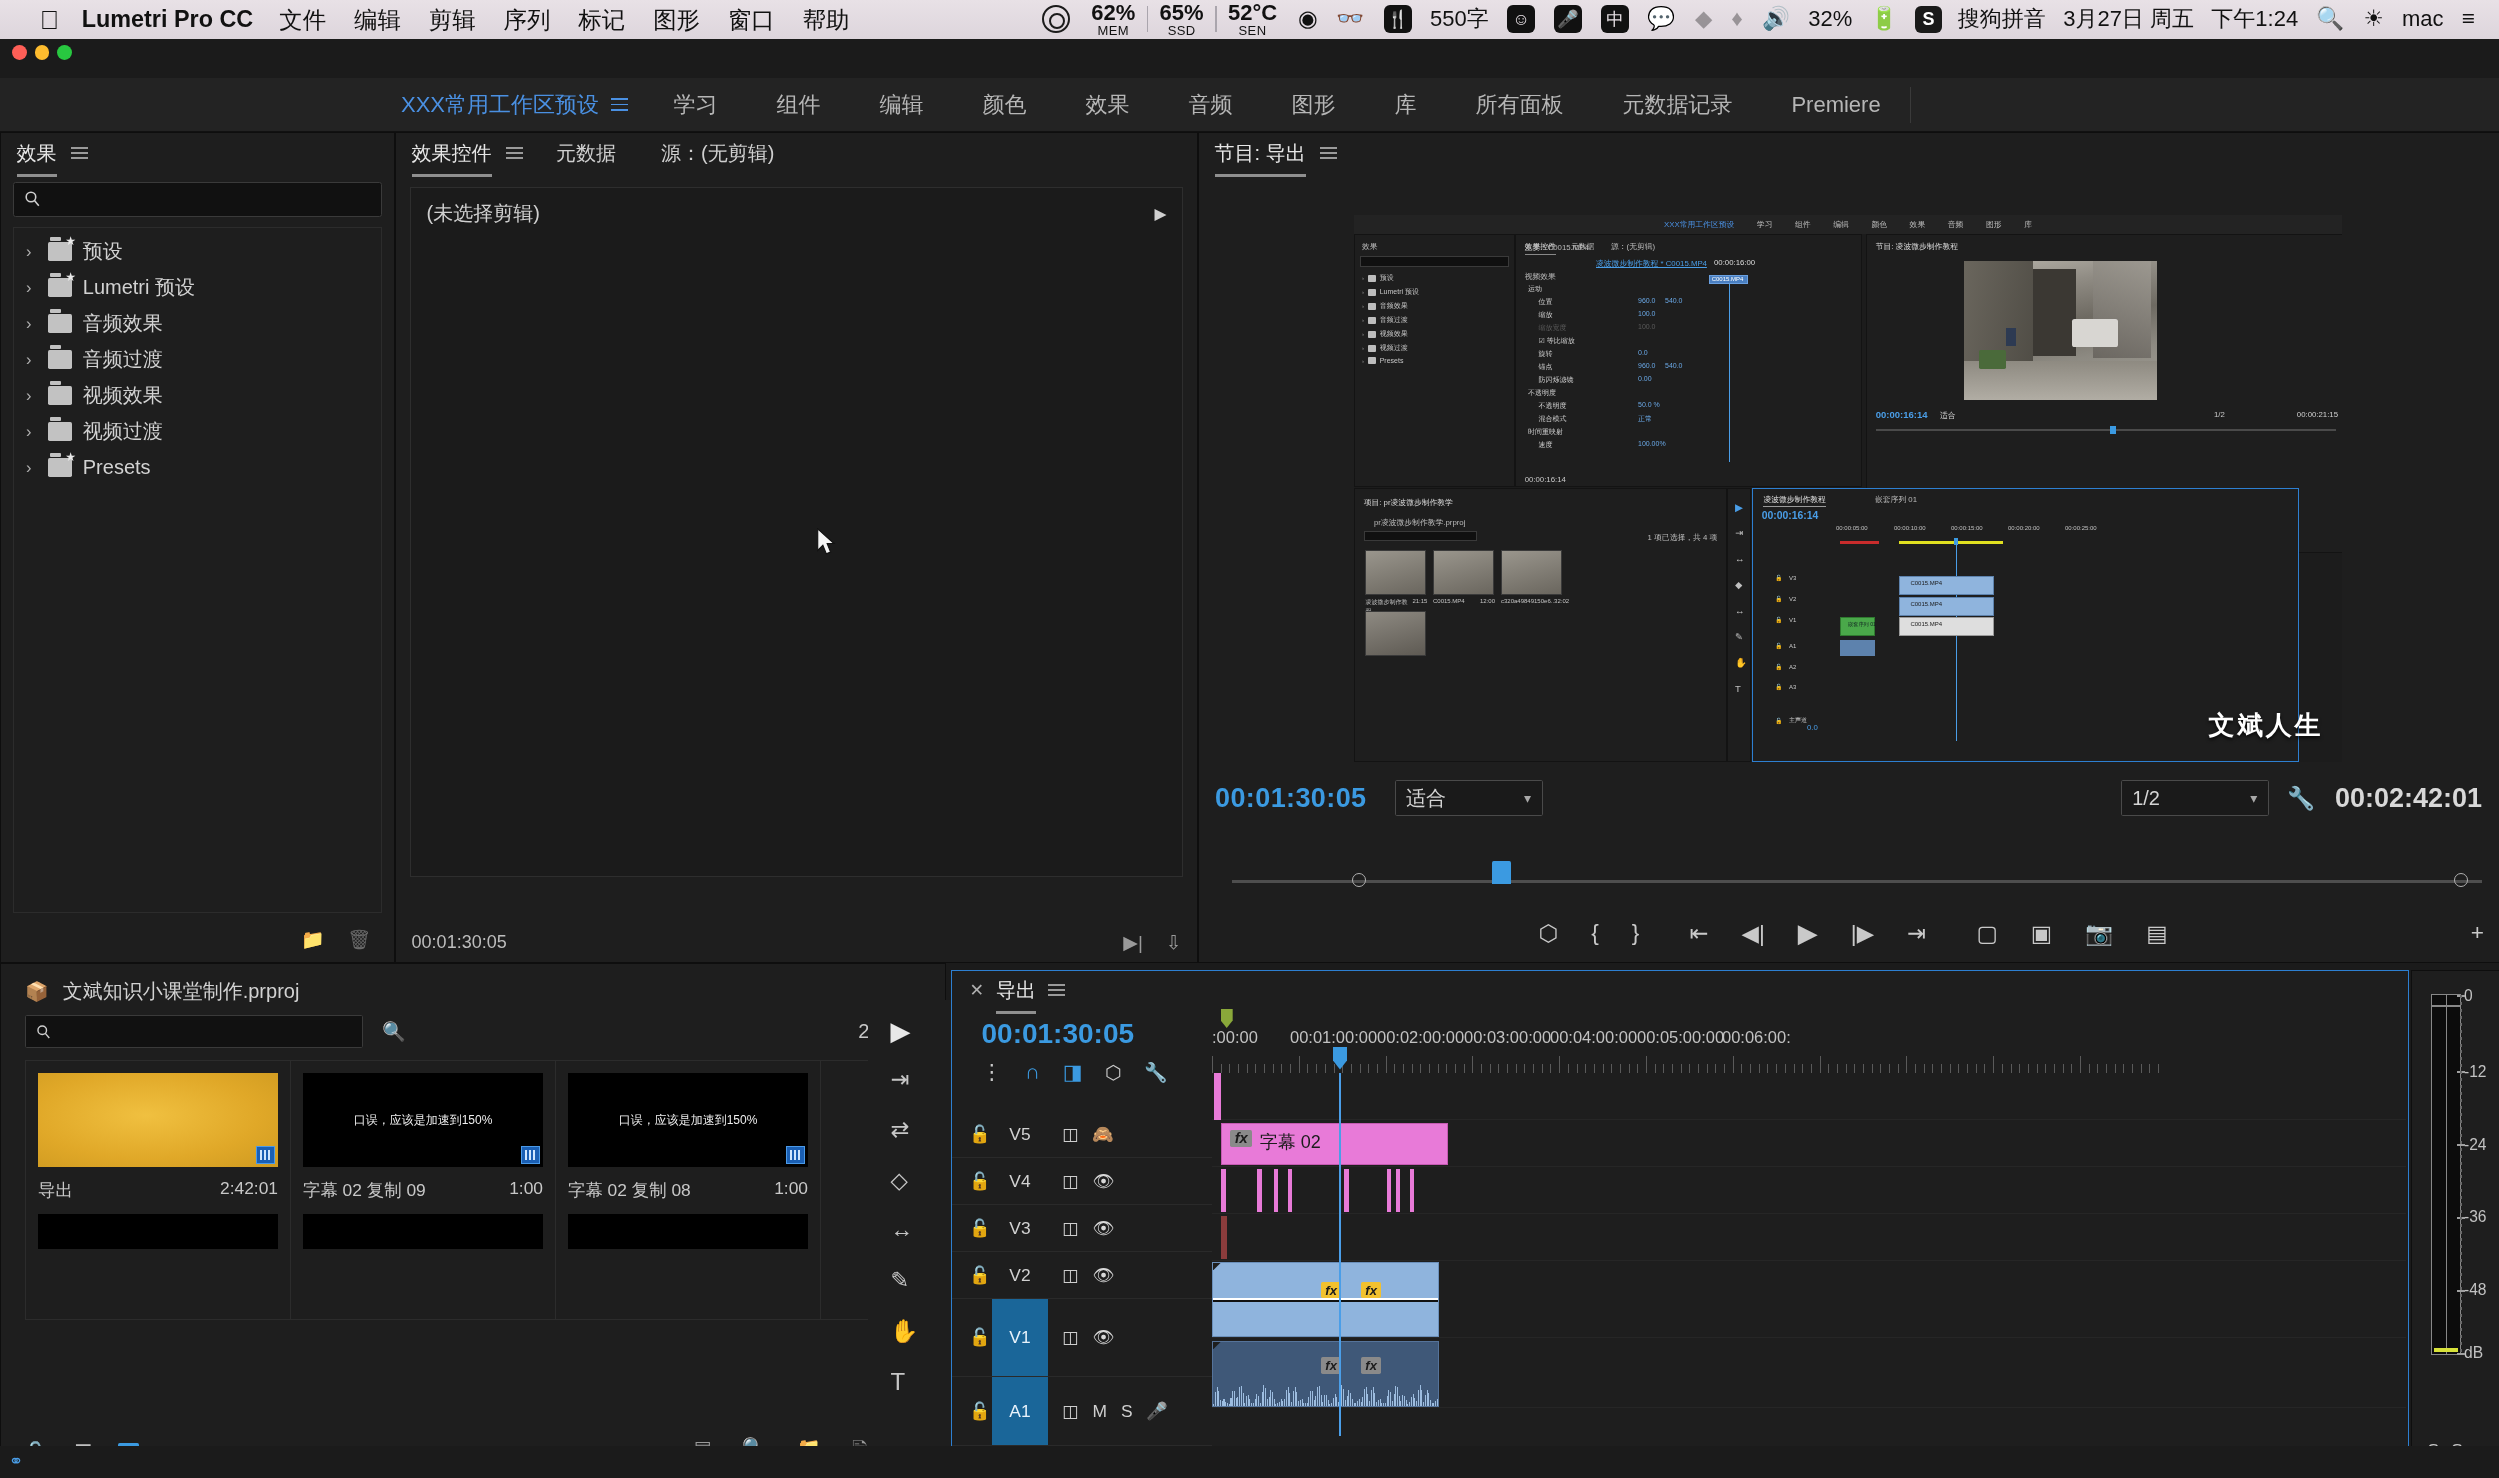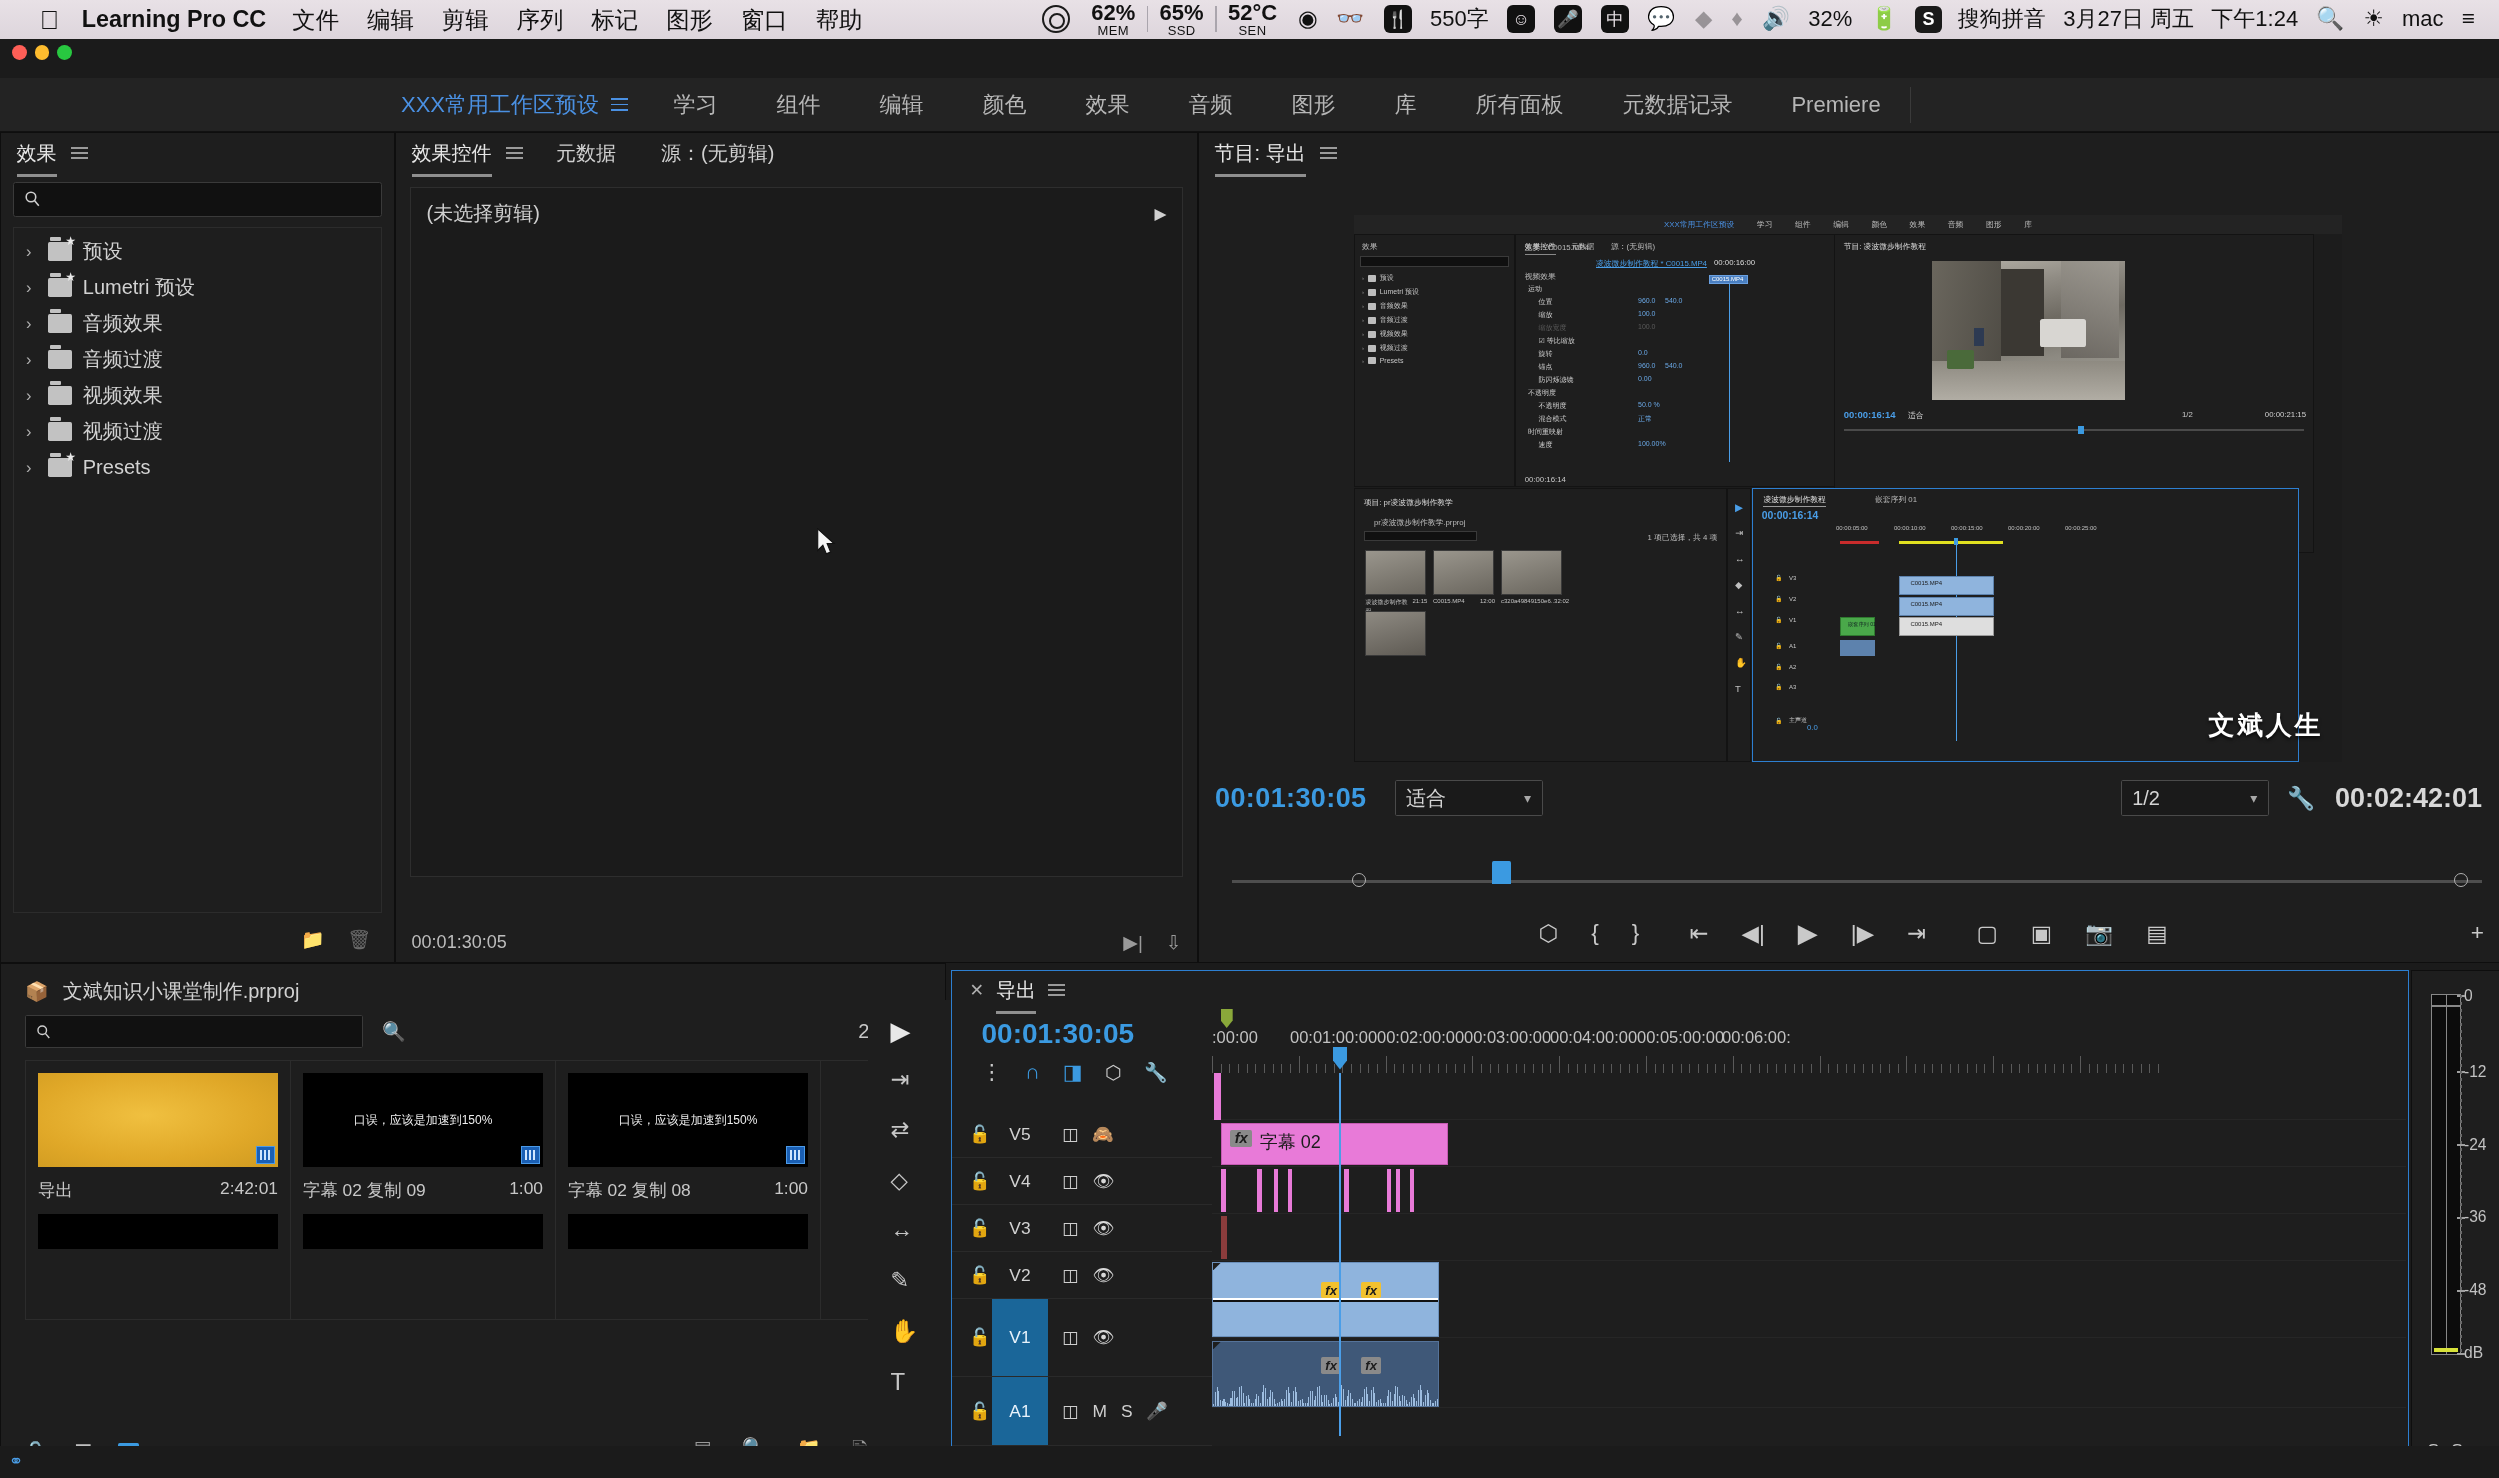--- a/index.html
+++ b/index.html
@@ -181,21 +181,21 @@
   .cursor { position:absolute; width:0;height:0; }
   .cursor svg { display:block; }
 </style>
 </head>
 <body>
 
 <div class="app">
 
   <div class="macbar">
     <span class="mac-apple"></span>
-    <span class="mac-app-name">Learning Pro CC</span>
+    <span class="mac-app-name">Lumetri Pro CC</span>
     <span class="mac-menu">文件</span>
     <span class="mac-menu">编辑</span>
     <span class="mac-menu">剪辑</span>
     <span class="mac-menu">序列</span>
     <span class="mac-menu">标记</span>
     <span class="mac-menu">图形</span>
     <span class="mac-menu">窗口</span>
     <span class="mac-menu">帮助</span>
 
     <div class="mac-right">
@@ -452,21 +452,21 @@
             <span style="position: absolute; left: 122px; top: 166px; font-size: 7px; color: rgb(106, 168, 230);">50.0 %</span>
             <div style="position: absolute; left: 22.6px; top: 179px; font-size: 7px; color: rgb(207, 207, 207); white-space: nowrap;"><span>混合模式</span></div>
             <span style="position: absolute; left: 122px; top: 179px; font-size: 7px; color: rgb(106, 168, 230);">正常</span>
             <div style="position: absolute; left: 12px; top: 192px; font-size: 7px; color: rgb(207, 207, 207); white-space: nowrap;"><span>时间重映射</span></div>
             <div style="position: absolute; left: 22.6px; top: 205px; font-size: 7px; color: rgb(207, 207, 207); white-space: nowrap;"><span>速度</span></div>
             <span style="position: absolute; left: 122px; top: 205px; font-size: 7px; color: rgb(106, 168, 230);">100.00%</span>
           </div>
         <span class="np-lbl" style="left:8.7px;top:240px;color:#c9c9c9">00:00:16:14</span>
       </div>
 
-      <div class="np-panel" style="left:480px;top:19px;width:480px;height:319px">
+      <div class="np-panel" style="left:512px;top:19px;width:480px;height:319px">
         <span class="np-lbl" style="left:8.7px;top:6px;color:#dcdcdc">节目: 凌波微步制作教程</span>
         <div class="np-img" style="left:97px;top:26px;width:193px;height:139px;background:linear-gradient(170deg,#b8b4ab 0%,#908c84 22%,#6e6a62 45%,#8d8a82 68%,#a6a39a 100%)">
           <div style="position:absolute;left:0;top:0;width:36%;height:100%;background:linear-gradient(100deg,#6a665d,#4e4b44)"></div>
           <div style="position:absolute;left:36%;top:6%;width:22%;height:62%;background:#3b3833"></div>
           <div style="position:absolute;right:3%;top:0;width:30%;height:70%;background:linear-gradient(200deg,#9c9890,#6b6761)"></div>
           <div style="position:absolute;left:0;bottom:0;width:100%;height:28%;background:linear-gradient(180deg,#8e8a81,#b1ada4)"></div>
           <div style="position:absolute;left:56%;top:42%;width:24%;height:20%;background:#d8d6d2;border-radius:2.6px"></div>
           <div style="position:absolute;left:22%;top:48%;width:5%;height:13%;background:#2d3a52"></div>
           <div style="position:absolute;left:8%;bottom:22%;width:14%;height:14%;background:#4a6a3a;border-radius:1.7px"></div>
         </div>

